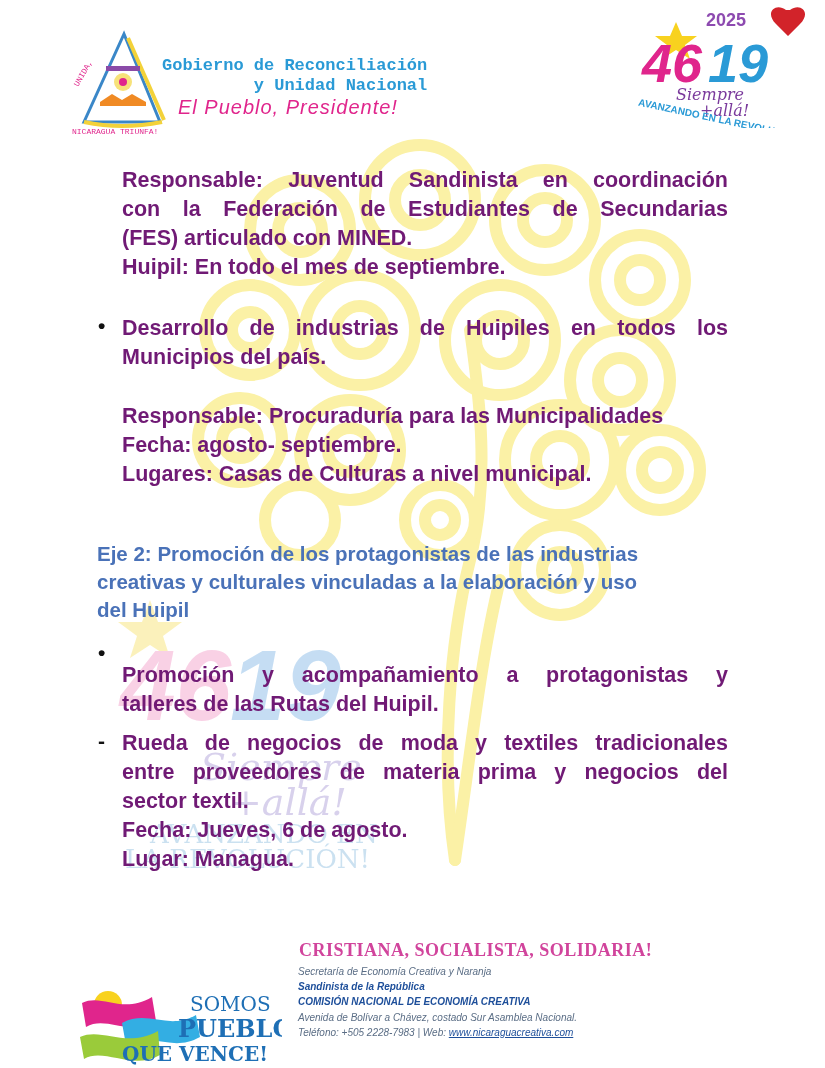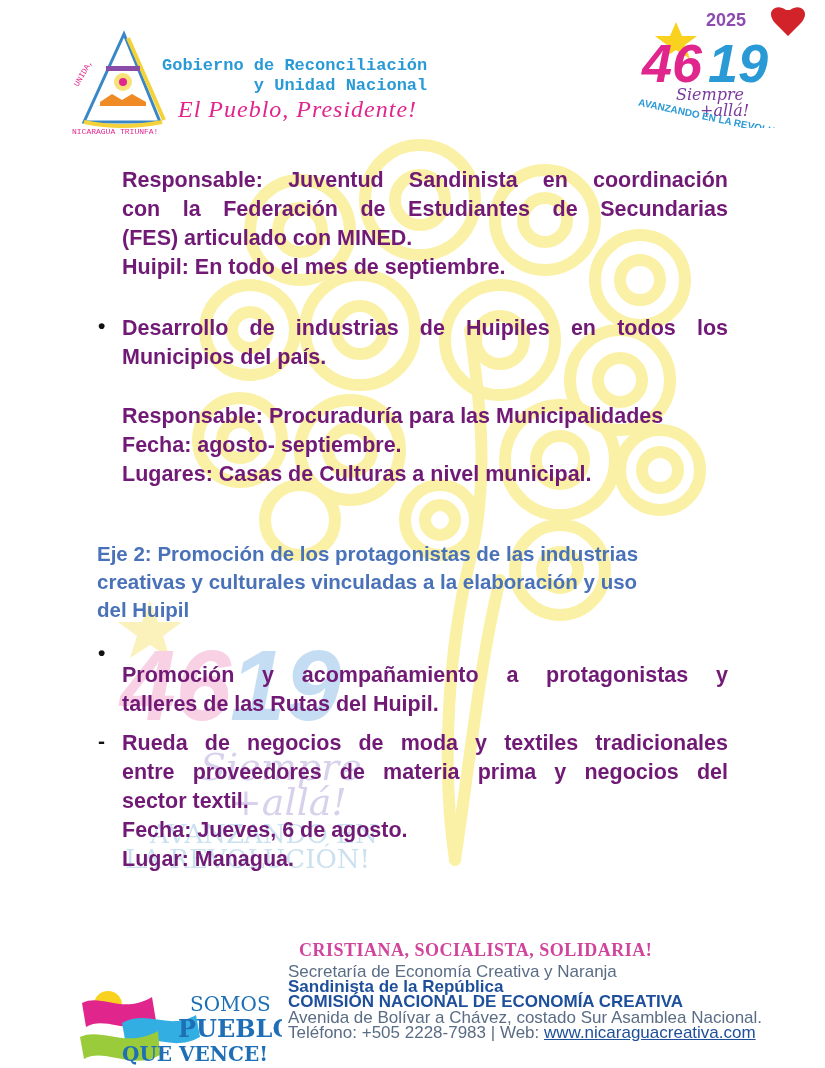--- a/index.html
+++ b/index.html
@@ -6,36 +6,36 @@
   html, body { width: 825px; height: 1068px; background: #ffffff; overflow: hidden; }
   body { position: relative; font-family: "Liberation Sans", sans-serif; color: #111; }
 
   
   .watermark { position: absolute; left: 0; top: 0; width: 825px; height: 1068px; pointer-events: none; z-index: 0; }
 
   
   .header { position: absolute; left: 0; top: 0; width: 825px; height: 150px; z-index: 2; }
   .gov-logo { position: absolute; left: 72px; top: 30px; width: 100px; height: 105px; }
   .gov-text { position: absolute; left: 162px; top: 56px; font-family: "Liberation Mono", monospace; font-weight: bold; color: #2a9ad6; font-size: 17px; line-height: 20px; text-align: right; }
-  .gov-slogan { position: absolute; left: 178px; top: 96px; font-family: Liberation Serif, serif; font-style: italic; color: #e0258c; font-size: 24px; letter-spacing: 1px; }
+  .gov-slogan { position: absolute; left: 178px; top: 96px; font-family: Liberation Sans, sans-serif; font-style: italic; color: #e0258c; font-size: 20px; letter-spacing: 1px; }
   .anniv-logo { position: absolute; left: 636px; top: 4px; width: 180px; height: 124px; }
 
   
   .content { position: absolute; left: 0; top: 0; width: 825px; z-index: 3; }
   .para { position: absolute; left: 122px; width: 606px; font-weight: bold; font-size: 21.5px; line-height: 29px; text-align: justify; color: #701a75; }
   .para .line { display: block; }
   .justify-line { text-align: justify; text-align-last: justify; }
   .bullet { position: absolute; left: 98px; font-size: 21px; font-weight: bold; }
   .dash { position: absolute; left: 98px; font-size: 21px; font-weight: bold; }
   .eje-title { position: absolute; left: 97px; top: 540px; width: 630px; font-weight: bold; font-size: 20.5px; line-height: 28px; color: #4a72b8; }
 
   
   .footer-logo { position: absolute; left: 72px; top: 975px; width: 210px; height: 90px; z-index: 2; }
   .footer-motto { position: absolute; left: 299px; top: 940px; font-family: Liberation Serif, serif; font-weight: bold; font-size: 18px; color: #d1449c; letter-spacing: 0.5px; z-index: 3; }
-  .footer-info { position: absolute; left: 288px; top: 964px; font-size: 17px; line-height: 15.2px; color: #5a6d85; z-index: 3; }
+  .footer-info { position: absolute; left: 298px; top: 964px; font-size: 10px; line-height: 15.2px; color: #5a6d85; z-index: 3; font-style: italic; }
   .footer-info .strong { color: #1e4f9a; font-weight: bold; }
   .footer-info a { color: #1e4f9a; text-decoration: underline; }
 </style>
 </head>
 <body>
 
 <svg class="watermark" viewBox="0 0 825 1068" xmlns="http://www.w3.org/2000/svg">
   <g fill="none" stroke="#fbf1a6" stroke-width="12" stroke-linecap="round">
 
     <path d="M455 860 C 440 760, 450 640, 470 560 C 490 480, 480 400, 470 330"></path>

